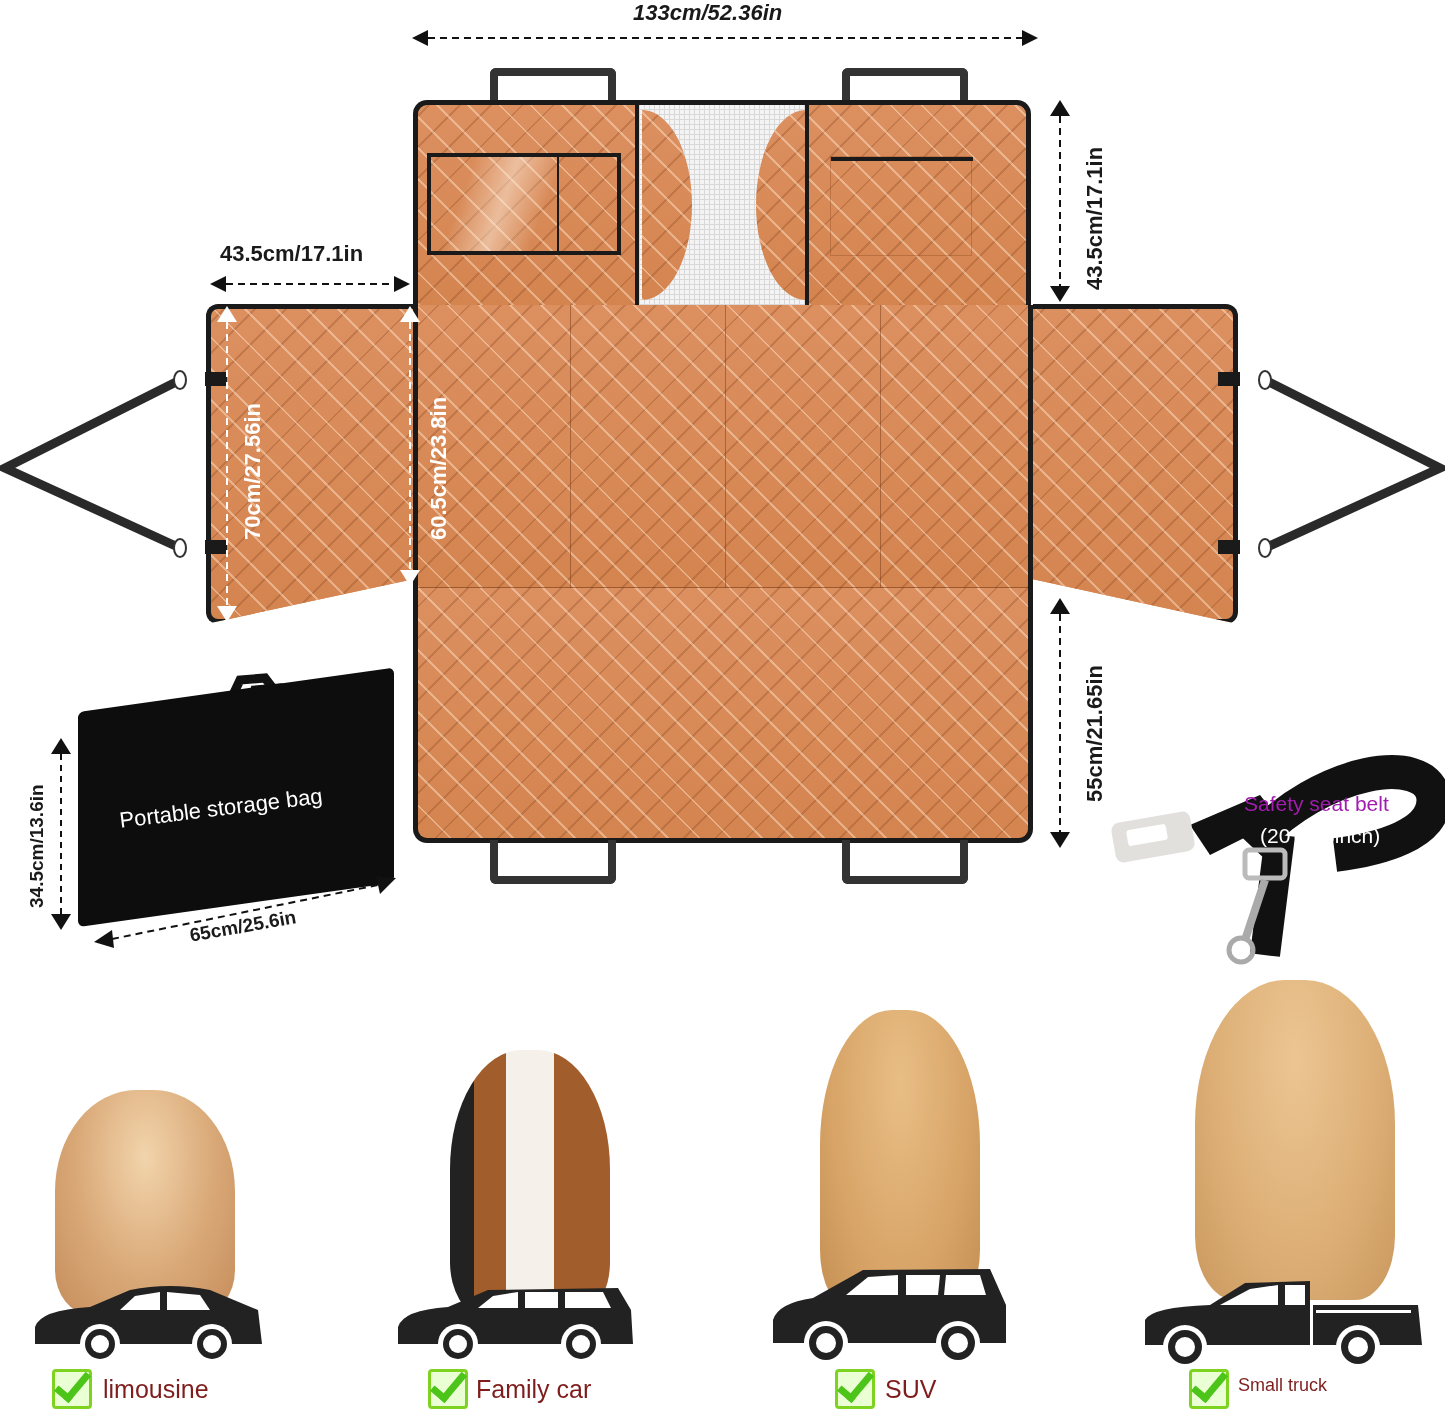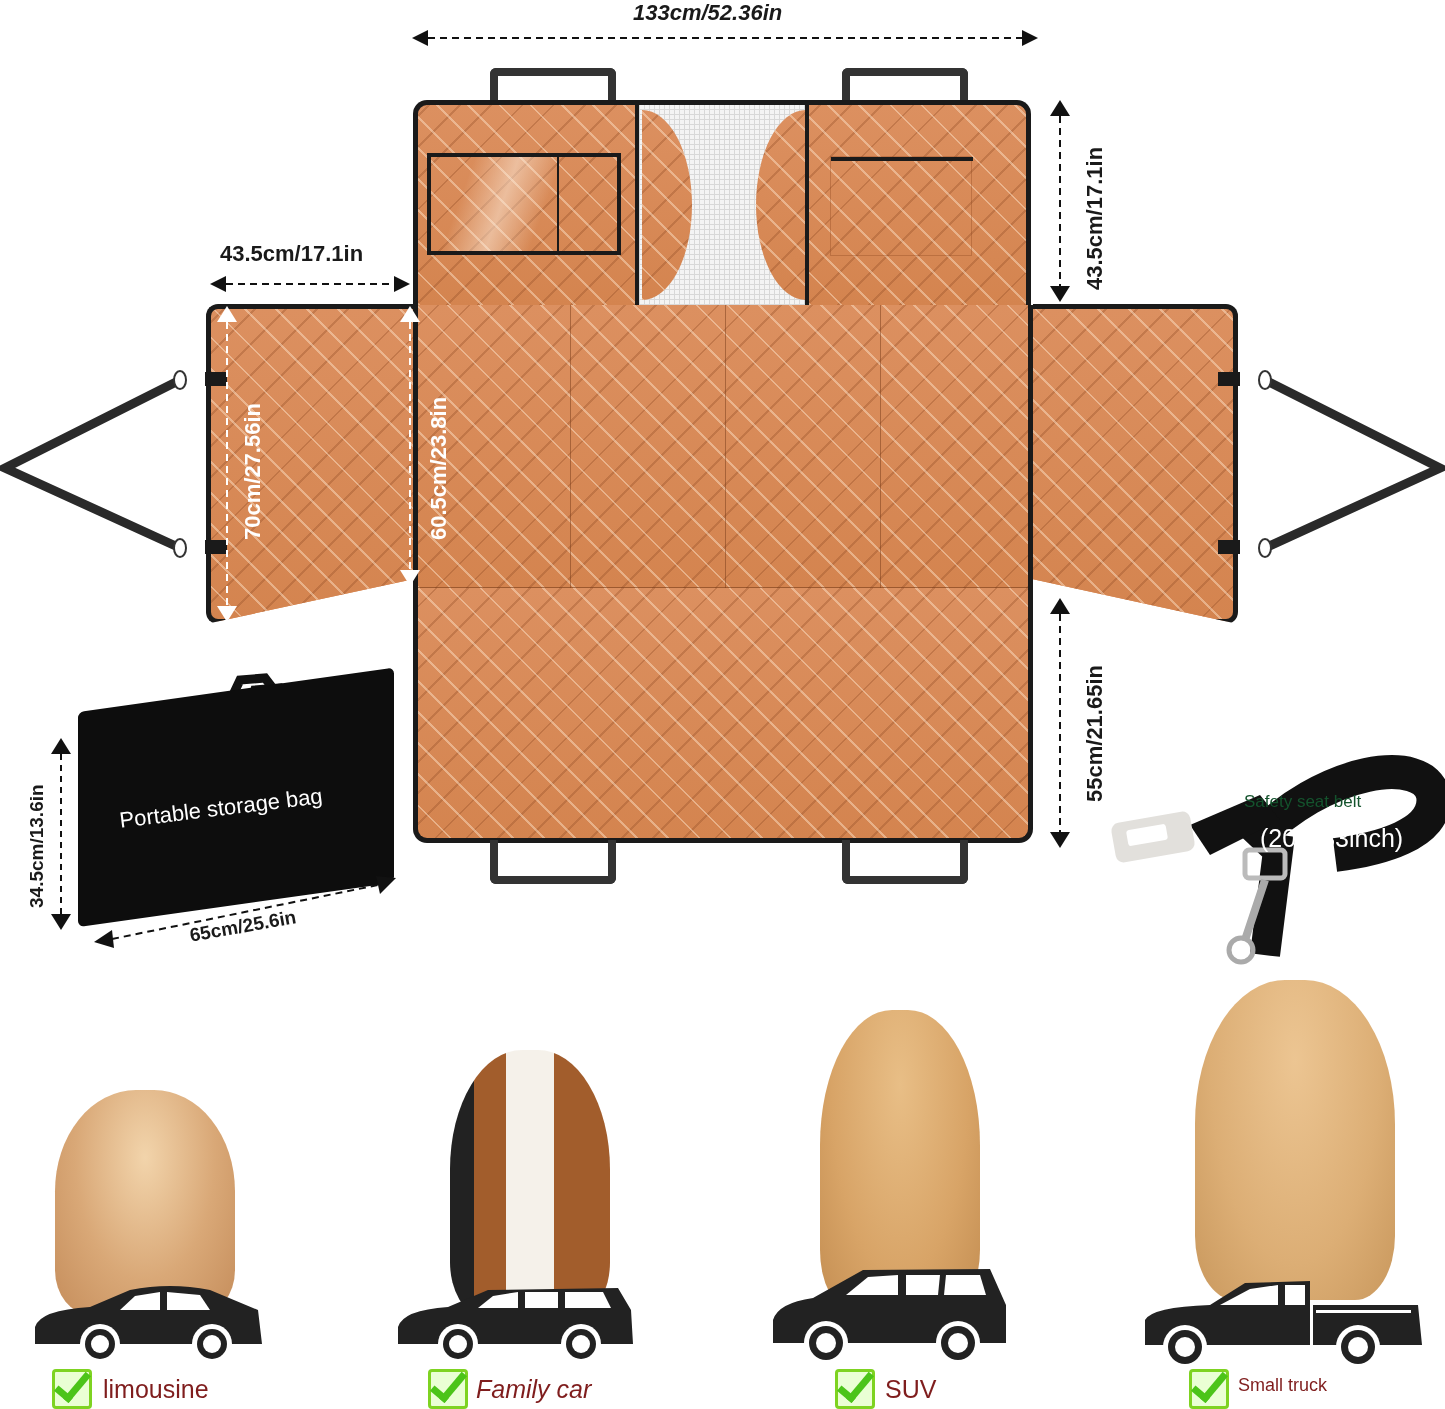--- a/index.html
+++ b/index.html
@@ -150,22 +150,22 @@
   <svg class="abs" style="left:1105px; top:755px;" width="340" height="215">
     <path d="M145,90 C220,10 320,0 328,40 C335,80 270,95 230,100" fill="none" stroke="#111" stroke-width="34"></path>
     <path d="M85,70 L155,40 L175,65 L105,100 Z" fill="#111"></path>
     <rect x="8" y="62" width="80" height="40" rx="8" fill="#e2e0dc" transform="rotate(-10 48 82)"></rect>
     <rect x="22" y="72" width="40" height="16" rx="3" fill="#fff" transform="rotate(-10 42 80)"></rect>
     <path d="M175,80 L160,200" stroke="#111" stroke-width="30"></path>
     <rect x="140" y="95" width="40" height="28" fill="none" stroke="#bbb" stroke-width="5" rx="4"></rect>
     <line x1="160" y1="125" x2="140" y2="185" stroke="#aaa" stroke-width="8"></line>
     <circle cx="136" cy="195" r="12" fill="none" stroke="#aaa" stroke-width="5"></circle>
   </svg>
-  <div class="abs" style="left:1244px; top:792px; font-size:17px; color:#14532d; white-space:nowrap;">Safety seat belt</div>
-  <div class="abs" style="left:1260px; top:822px; font-size:25px; color:#fff; white-space:nowrap;">(20～33inch)</div>
+  <div class="abs" style="left:1244px; top:792px; font-size:21px; color:#a21caf; white-space:nowrap;">Safety seat belt</div>
+  <div class="abs" style="left:1260px; top:822px; font-size:21px; color:#fff; white-space:nowrap;">(20～33inch)</div>
 </div>
 
 <div class="abs" style="left:0; top:0;">
 
   <div class="dog" style="left:55px; top:1090px; width:180px; height:225px; background:radial-gradient(ellipse at 50% 30%, #f2d4ab 0%, #d9a877 55%, #c58d5b 100%);"></div>
 
   <div class="dog" style="left:450px; top:1050px; width:160px; height:265px; background:linear-gradient(90deg,#222 0 15%, #a25d2c 15% 35%, #f5f1ea 35% 65%, #a25d2c 65% 100%);"></div>
 
   <div class="dog" style="left:820px; top:1010px; width:160px; height:300px; background:radial-gradient(ellipse at 50% 25%, #e8be86 0%, #d8a467 60%, #c48e52 100%);"></div>
 
@@ -220,20 +220,20 @@
       <circle cx="45" cy="72" r="10" fill="#fff"></circle>
     <circle cx="218" cy="72" r="22" fill="#fff"></circle>
       <circle cx="218" cy="72" r="17" fill="#222"></circle>
       <circle cx="218" cy="72" r="10" fill="#fff"></circle>
   </svg>
 
   <div class="check" style="left:52px; top:1369px;"></div>
   <div class="tag" style="left:103px; top:1375px; font-size:25px;">limousine</div>
 
   <div class="check" style="left:428px; top:1369px;"></div>
-  <div class="tag" style="left:476px; top:1375px; font-size:25px;font-style:italic;">Family car</div>
+  <div class="tag" style="left:476px; top:1375px; font-size:25px;">Family car</div>
 
   <div class="check" style="left:835px; top:1369px;"></div>
   <div class="tag" style="left:885px; top:1375px; font-size:25px;">SUV</div>
 
   <div class="check" style="left:1189px; top:1369px;"></div>
   <div class="tag" style="left:1238px; top:1375px; font-size:18px;">Small truck</div>
 </div>
 
 </body></html>

